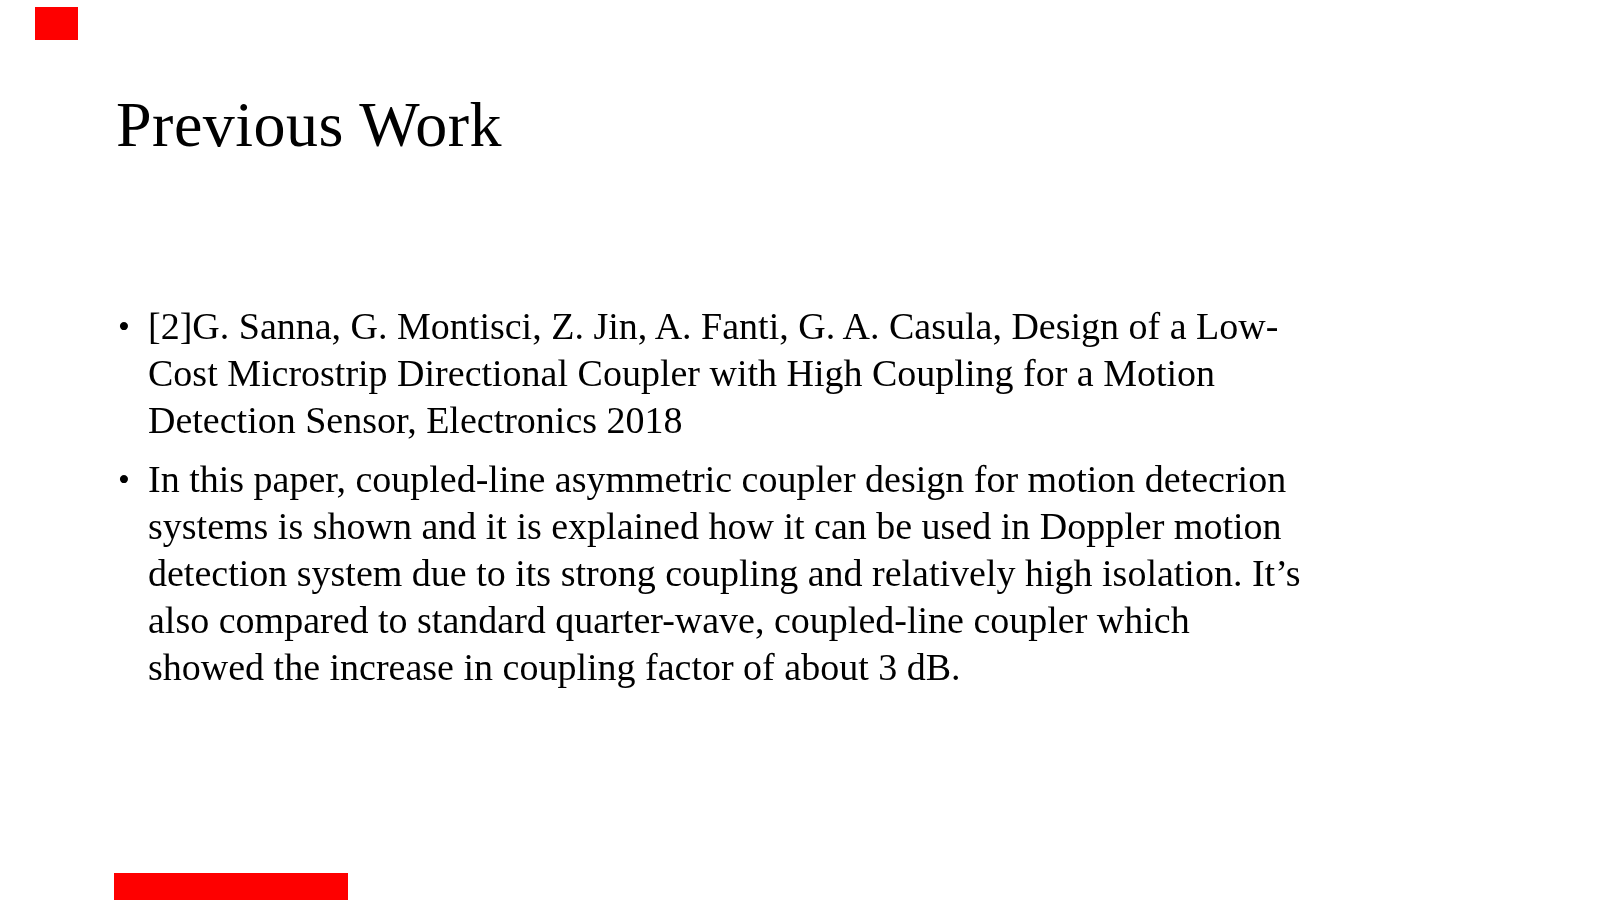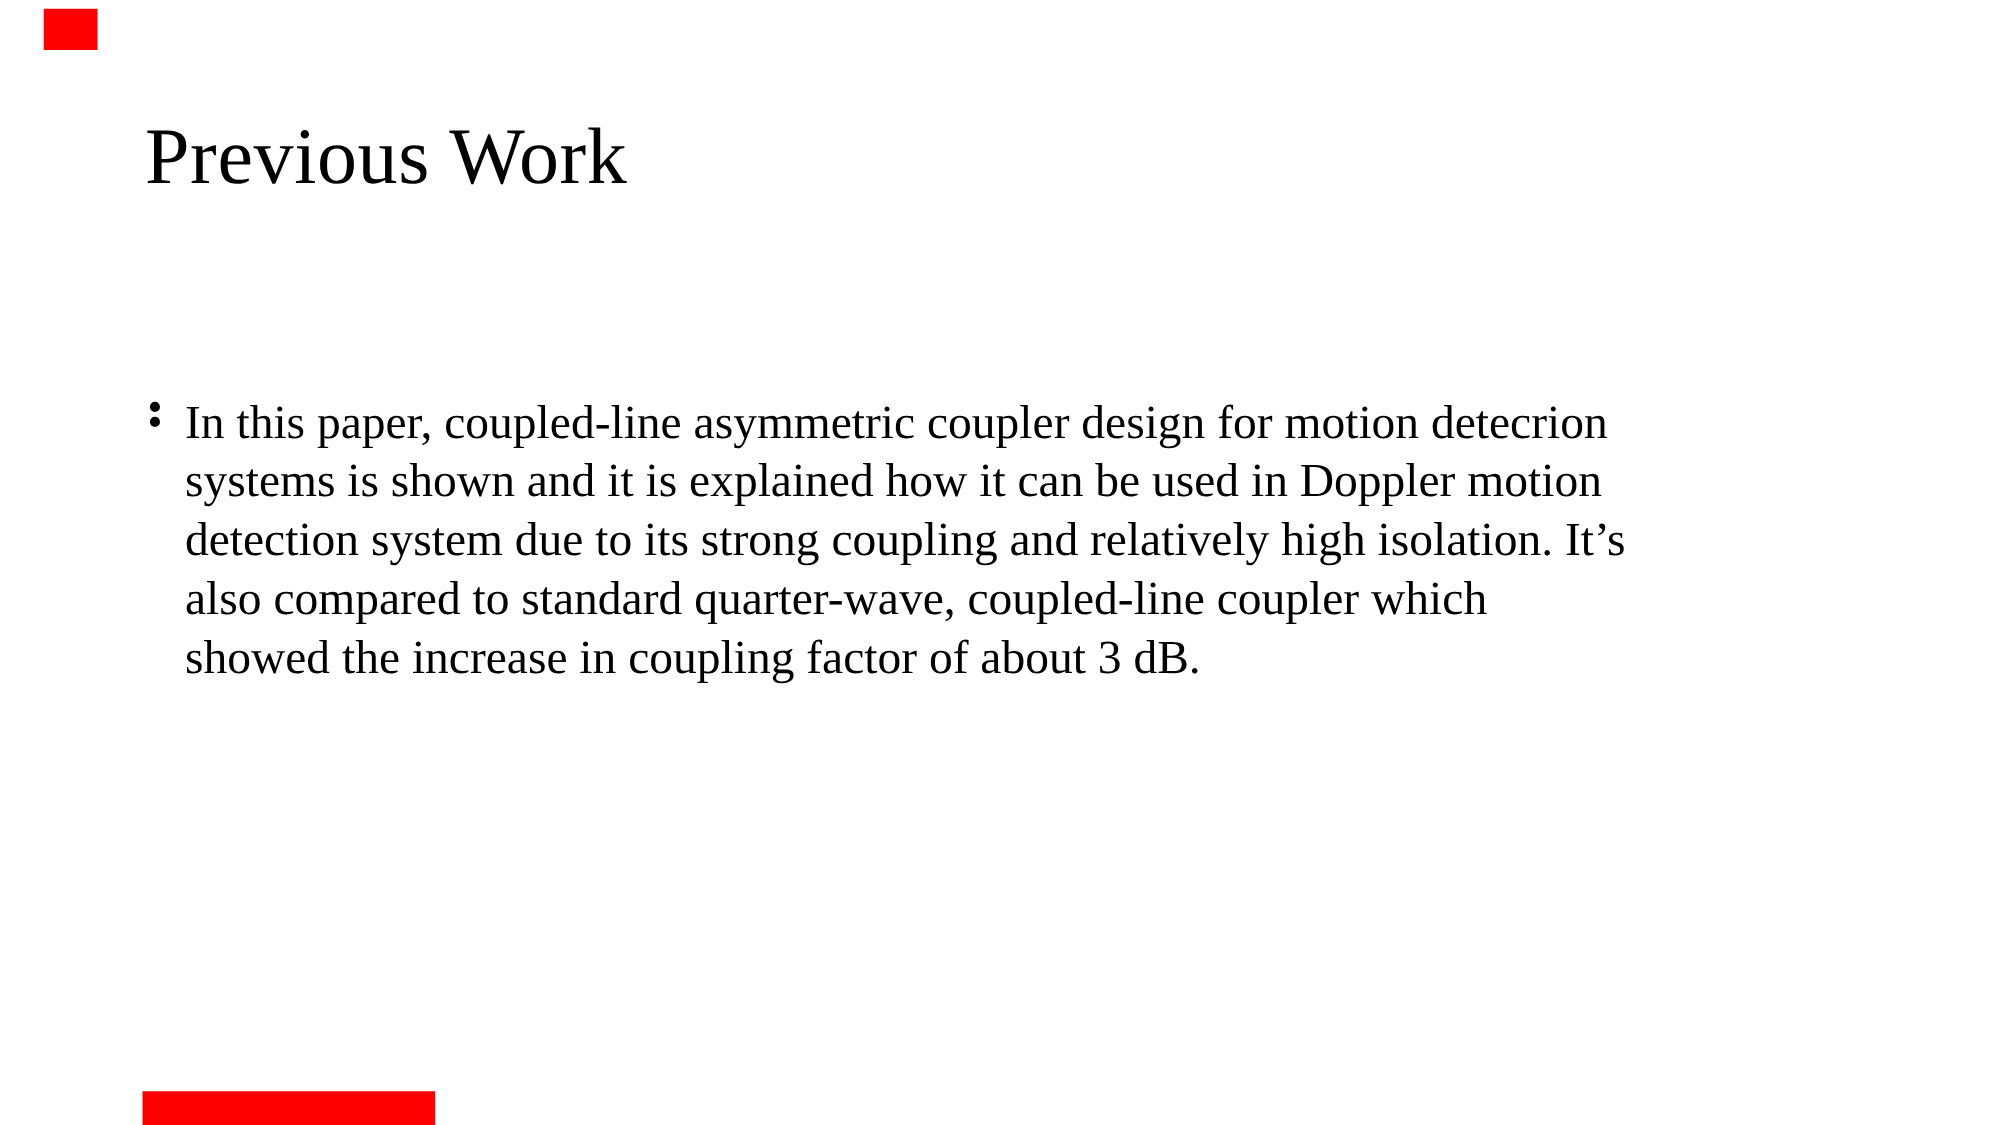--- a/index.html
+++ b/index.html
@@ -76,20 +76,23 @@
 
 <div class="slide">
 
   <div class="red-mark top-left"></div>
 
   <h1 class="title">Previous Work</h1>
 
   <ul class="bullets">
     <li>
       <span class="bullet-glyph">•</span>
+      <span class="bullet-text">[2]G. Sanna, G. Montisci, Z. Jin, A. Fanti, G. A. Casula, Design of a Low-
+Cost Microstrip Directional Coupler with High Coupling for a Motion
+Detection Sensor, Electronics 2018</span>
     </li>
     <li>
       <span class="bullet-glyph">•</span>
       <span class="bullet-text">In this paper, coupled-line asymmetric coupler design for motion detecrion
 systems is shown and it is explained how it can be used in Doppler motion
 detection system due to its strong coupling and relatively high isolation. It’s
 also compared to standard quarter-wave, coupled-line coupler which
 showed the increase in coupling factor of about 3 dB.</span>
     </li>
   </ul>

